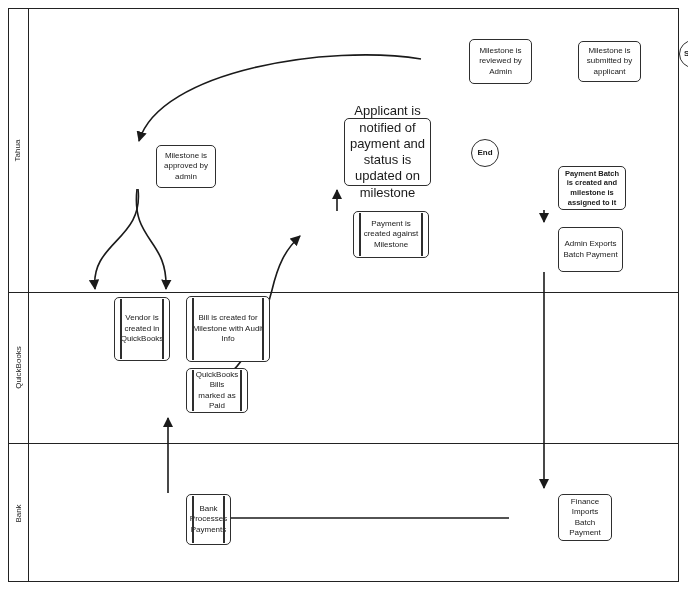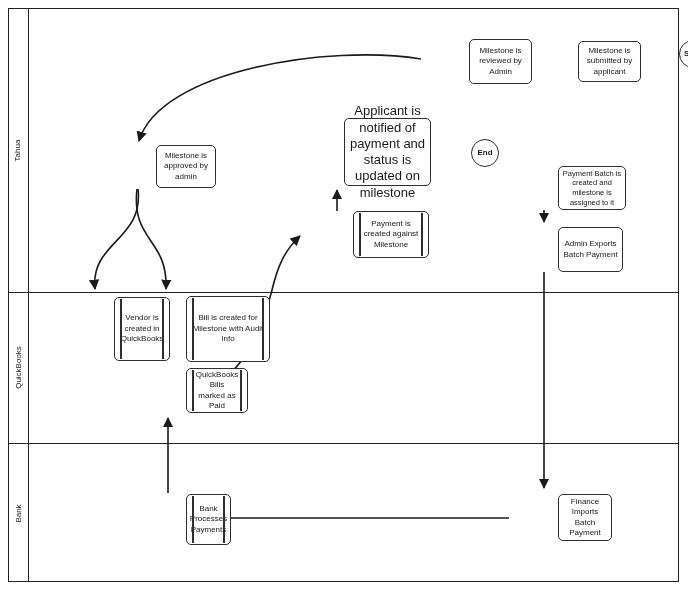--- a/index.html
+++ b/index.html
@@ -28,21 +28,21 @@
     position:absolute;box-sizing:border-box;background:#fff;
     border:1.7px solid #2e2e2e;border-radius:5px;
     display:flex;align-items:center;justify-content:center;
     text-align:center;font-size:8px;line-height:1.3;padding:2px;margin-left:48px;
   }
   .node .lbl{display:block;}
   .circle{border-radius:50%;padding:0;font-weight:bold;}
   .bar{position:absolute;top:1px;bottom:1px;width:1.6px;background:#2e2e2e;}
   .bar.l{left:5px;} .bar.r{right:5px;}
   .big{font-size:13px;line-height:1.25;}
-  .small{font-size:7.5px;}
+  .small{font-size:7.5px;font-weight:bold;}
 </style>
 </head>
 <body>
 
 <div class="canvas">
 
   <div class="pool"></div>
   <div class="label-divider"></div>
   <div class="lane-line" style="top:292px"></div>
   <div class="lane-line" style="top:443px"></div>

